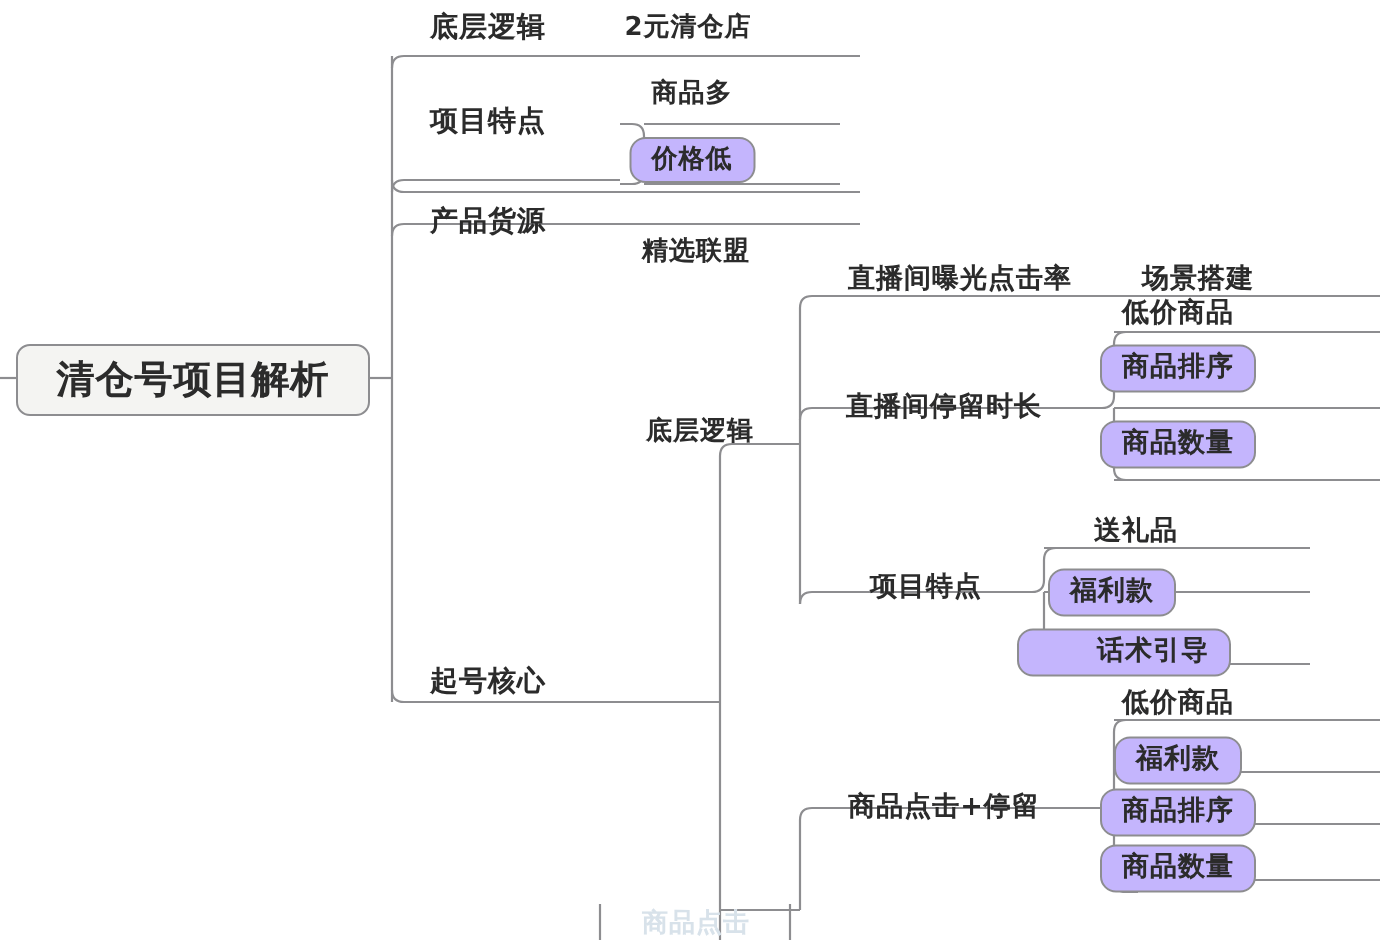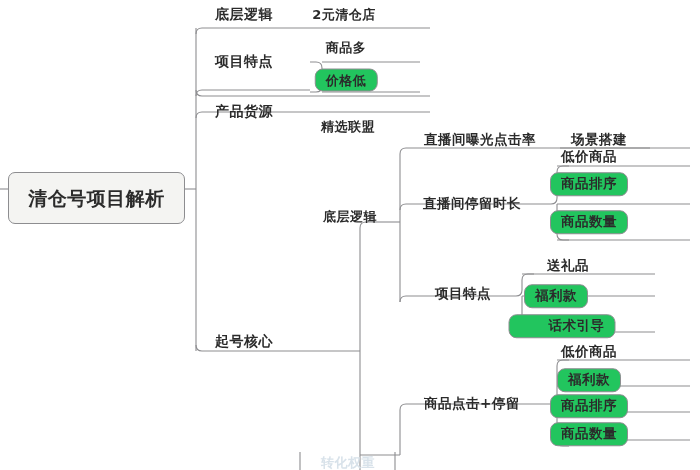--- a/index.html
+++ b/index.html
@@ -35,21 +35,21 @@
     white-space: nowrap;
     color: #2b2b2b;
     font-weight: bold;
     letter-spacing: 0.5px;
     line-height: 1;
   }
   .node-root {
     left: 8px;
     top: 172px;
     width: 177px;
-    height: 52px;
+    height: 36px;
     box-sizing: border-box;
     background: #f4f4f2;
     border: 1.3px solid #8d8d90;
     border-radius: 7px;
     display: flex;
     align-items: center;
     justify-content: center;
     font-size: 19px;
   }
   .node-l1 {
@@ -59,21 +59,21 @@
   .node-l2 {
     font-size: 13px;
     transform: translate(-50%, -50%);
   }
   .node-l3 {
     font-size: 13.5px;
     transform: translate(-50%, -50%);
   }
   .node-boxed {
     box-sizing: border-box;
-    background: #22c55e;
+    background: #c4b5fd;
     border: 1.2px solid #8d8d90;
     border-radius: 8px;
     padding: 4px 10px;
     display: flex;
     align-items: center;
     justify-content: center;
   }
   .node-faded {
     color: #d8e2ea;
     font-size: 13px;
@@ -158,21 +158,21 @@
   <div class="node node-l2" style="left:344px; top:14px;">2元清仓店</div>
 
   <div class="node node-l2" style="left:346px; top:47px;">商品多</div>
   <div class="node node-l2 node-boxed" style="left:346px; top:80px;">
     <span>价格低</span>
   </div>
 
   <div class="node node-l2" style="left:348px; top:112px;margin-top:14px;">精选联盟</div>
 
   <div class="node node-l2" style="left:350px; top:216px;">底层逻辑</div>
-  <div class="node node-faded" style="left:348px; top:462px;">转化权重</div>
+  <div class="node node-faded" style="left:348px; top:462px;">商品点击</div>
 
   <div class="node node-l3" style="left:480px; top:140px;">直播间曝光点击率</div>
   <div class="node node-l3" style="left:472px; top:204px;">直播间停留时长</div>
   <div class="node node-l3" style="left:463px; top:294px;">项目特点</div>
 
   <div class="node node-l3" style="left:599px; top:140px;">场景搭建</div>
 
   <div class="node node-l3" style="left:589px; top:157px;">低价商品</div>
   <div class="node node-l3 node-boxed" style="left:589px; top:184px;">
     <span>商品排序</span>

